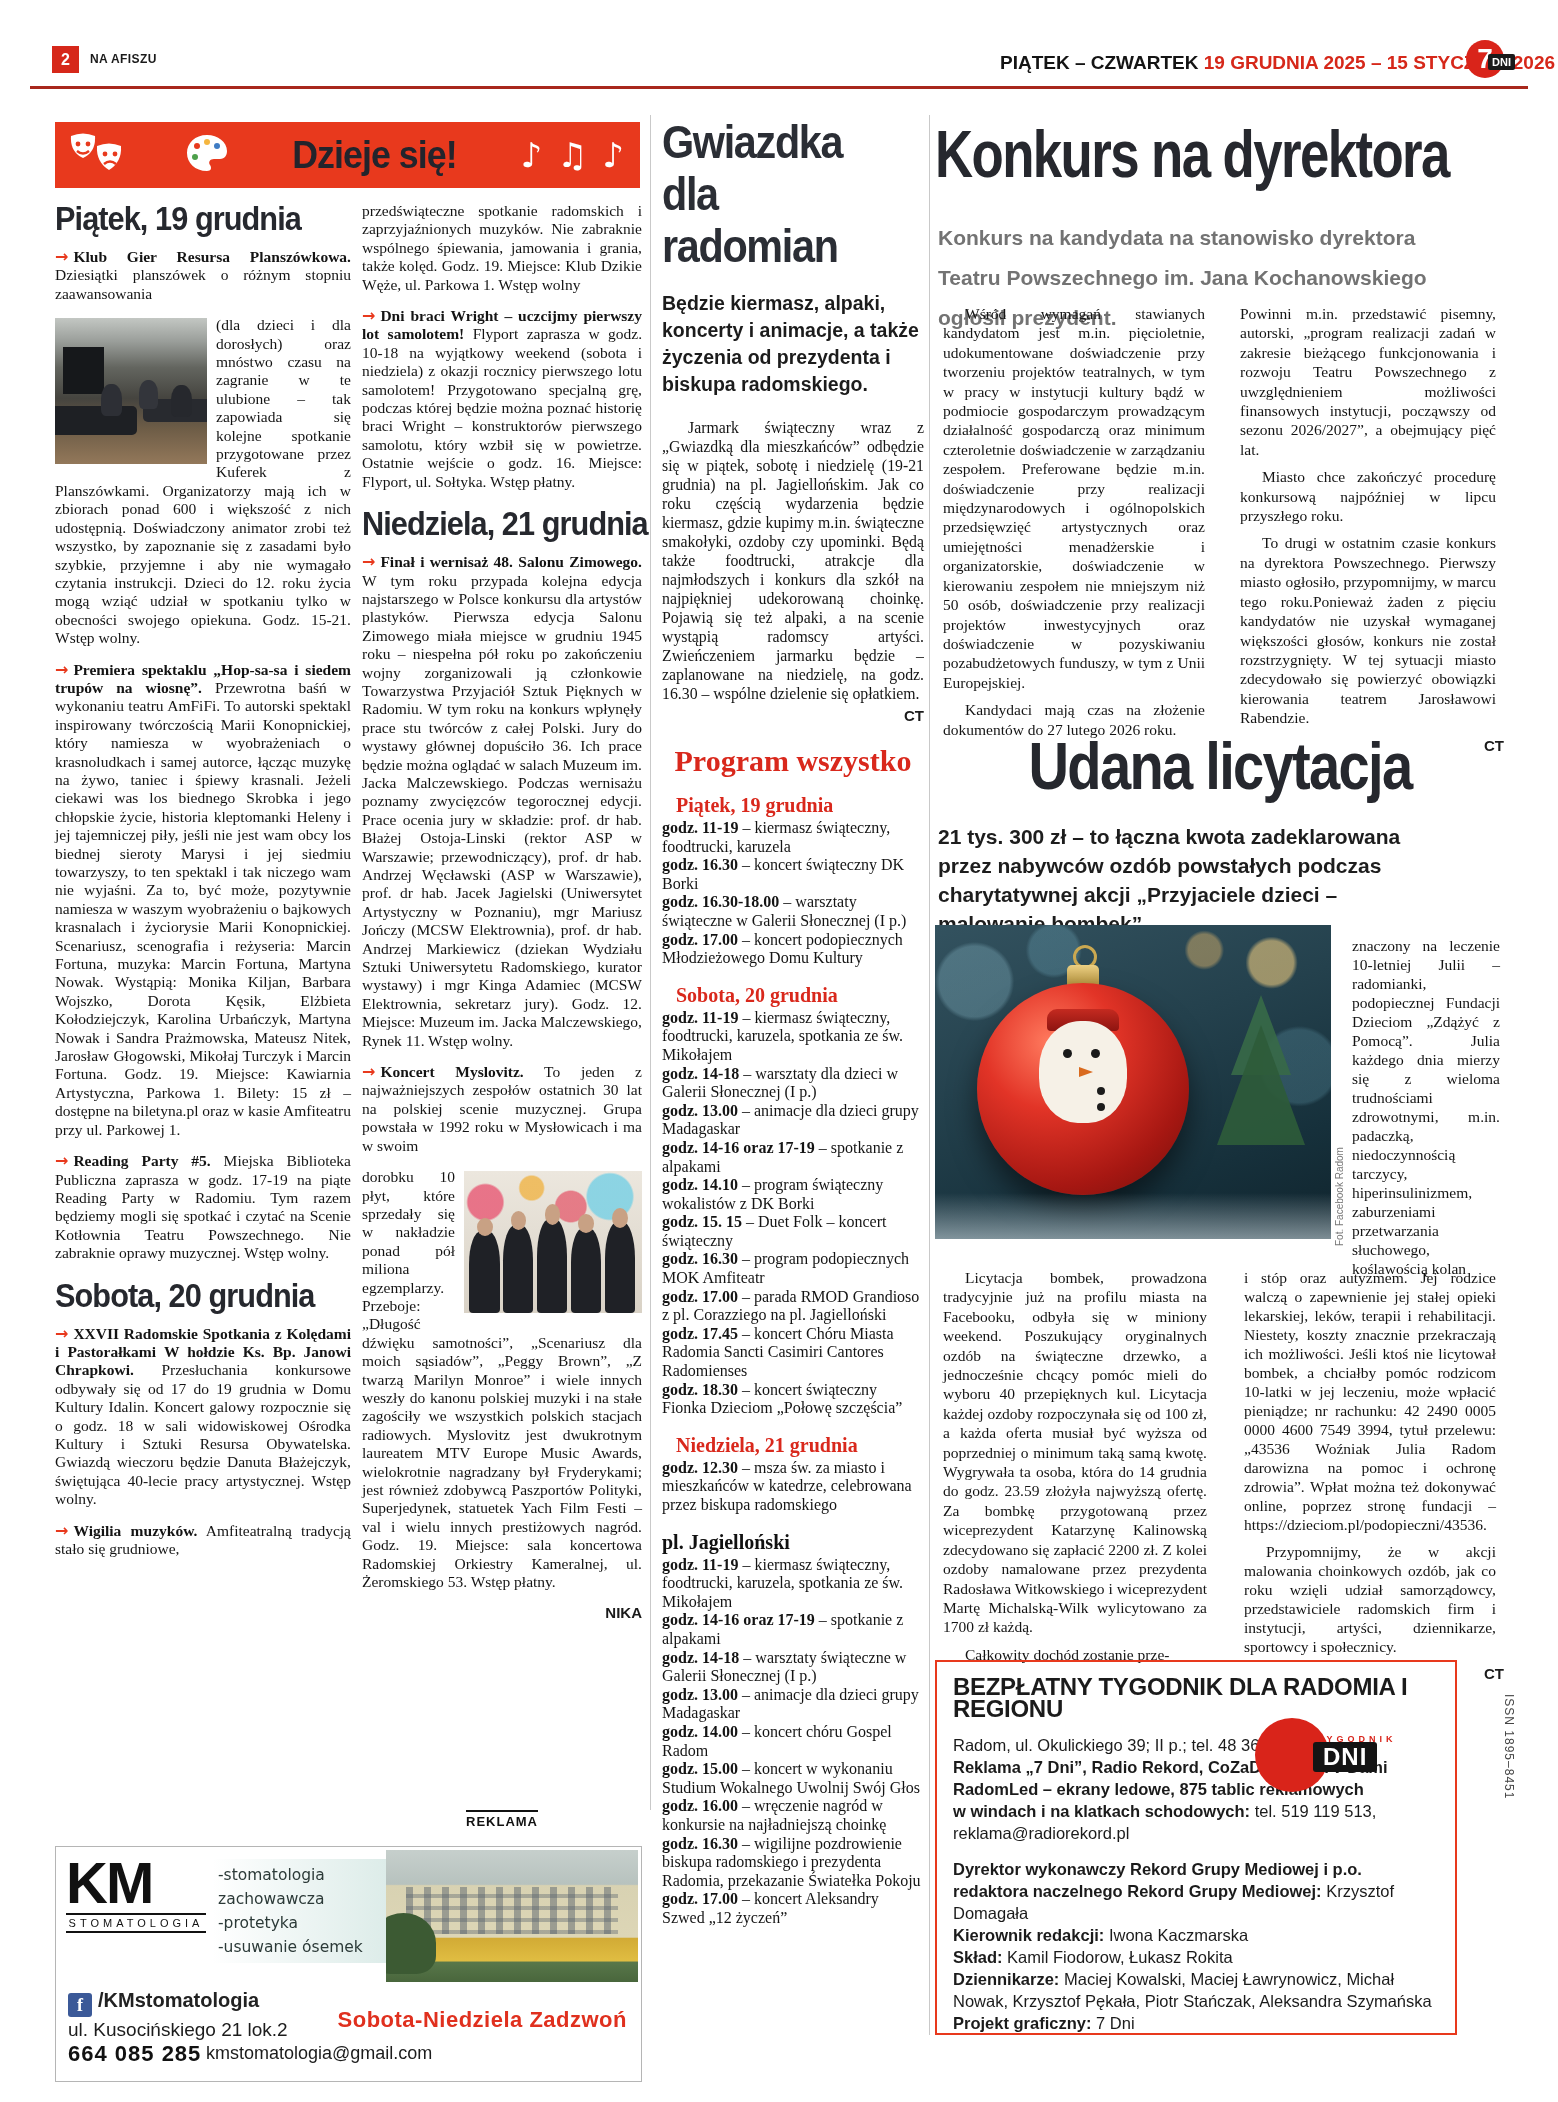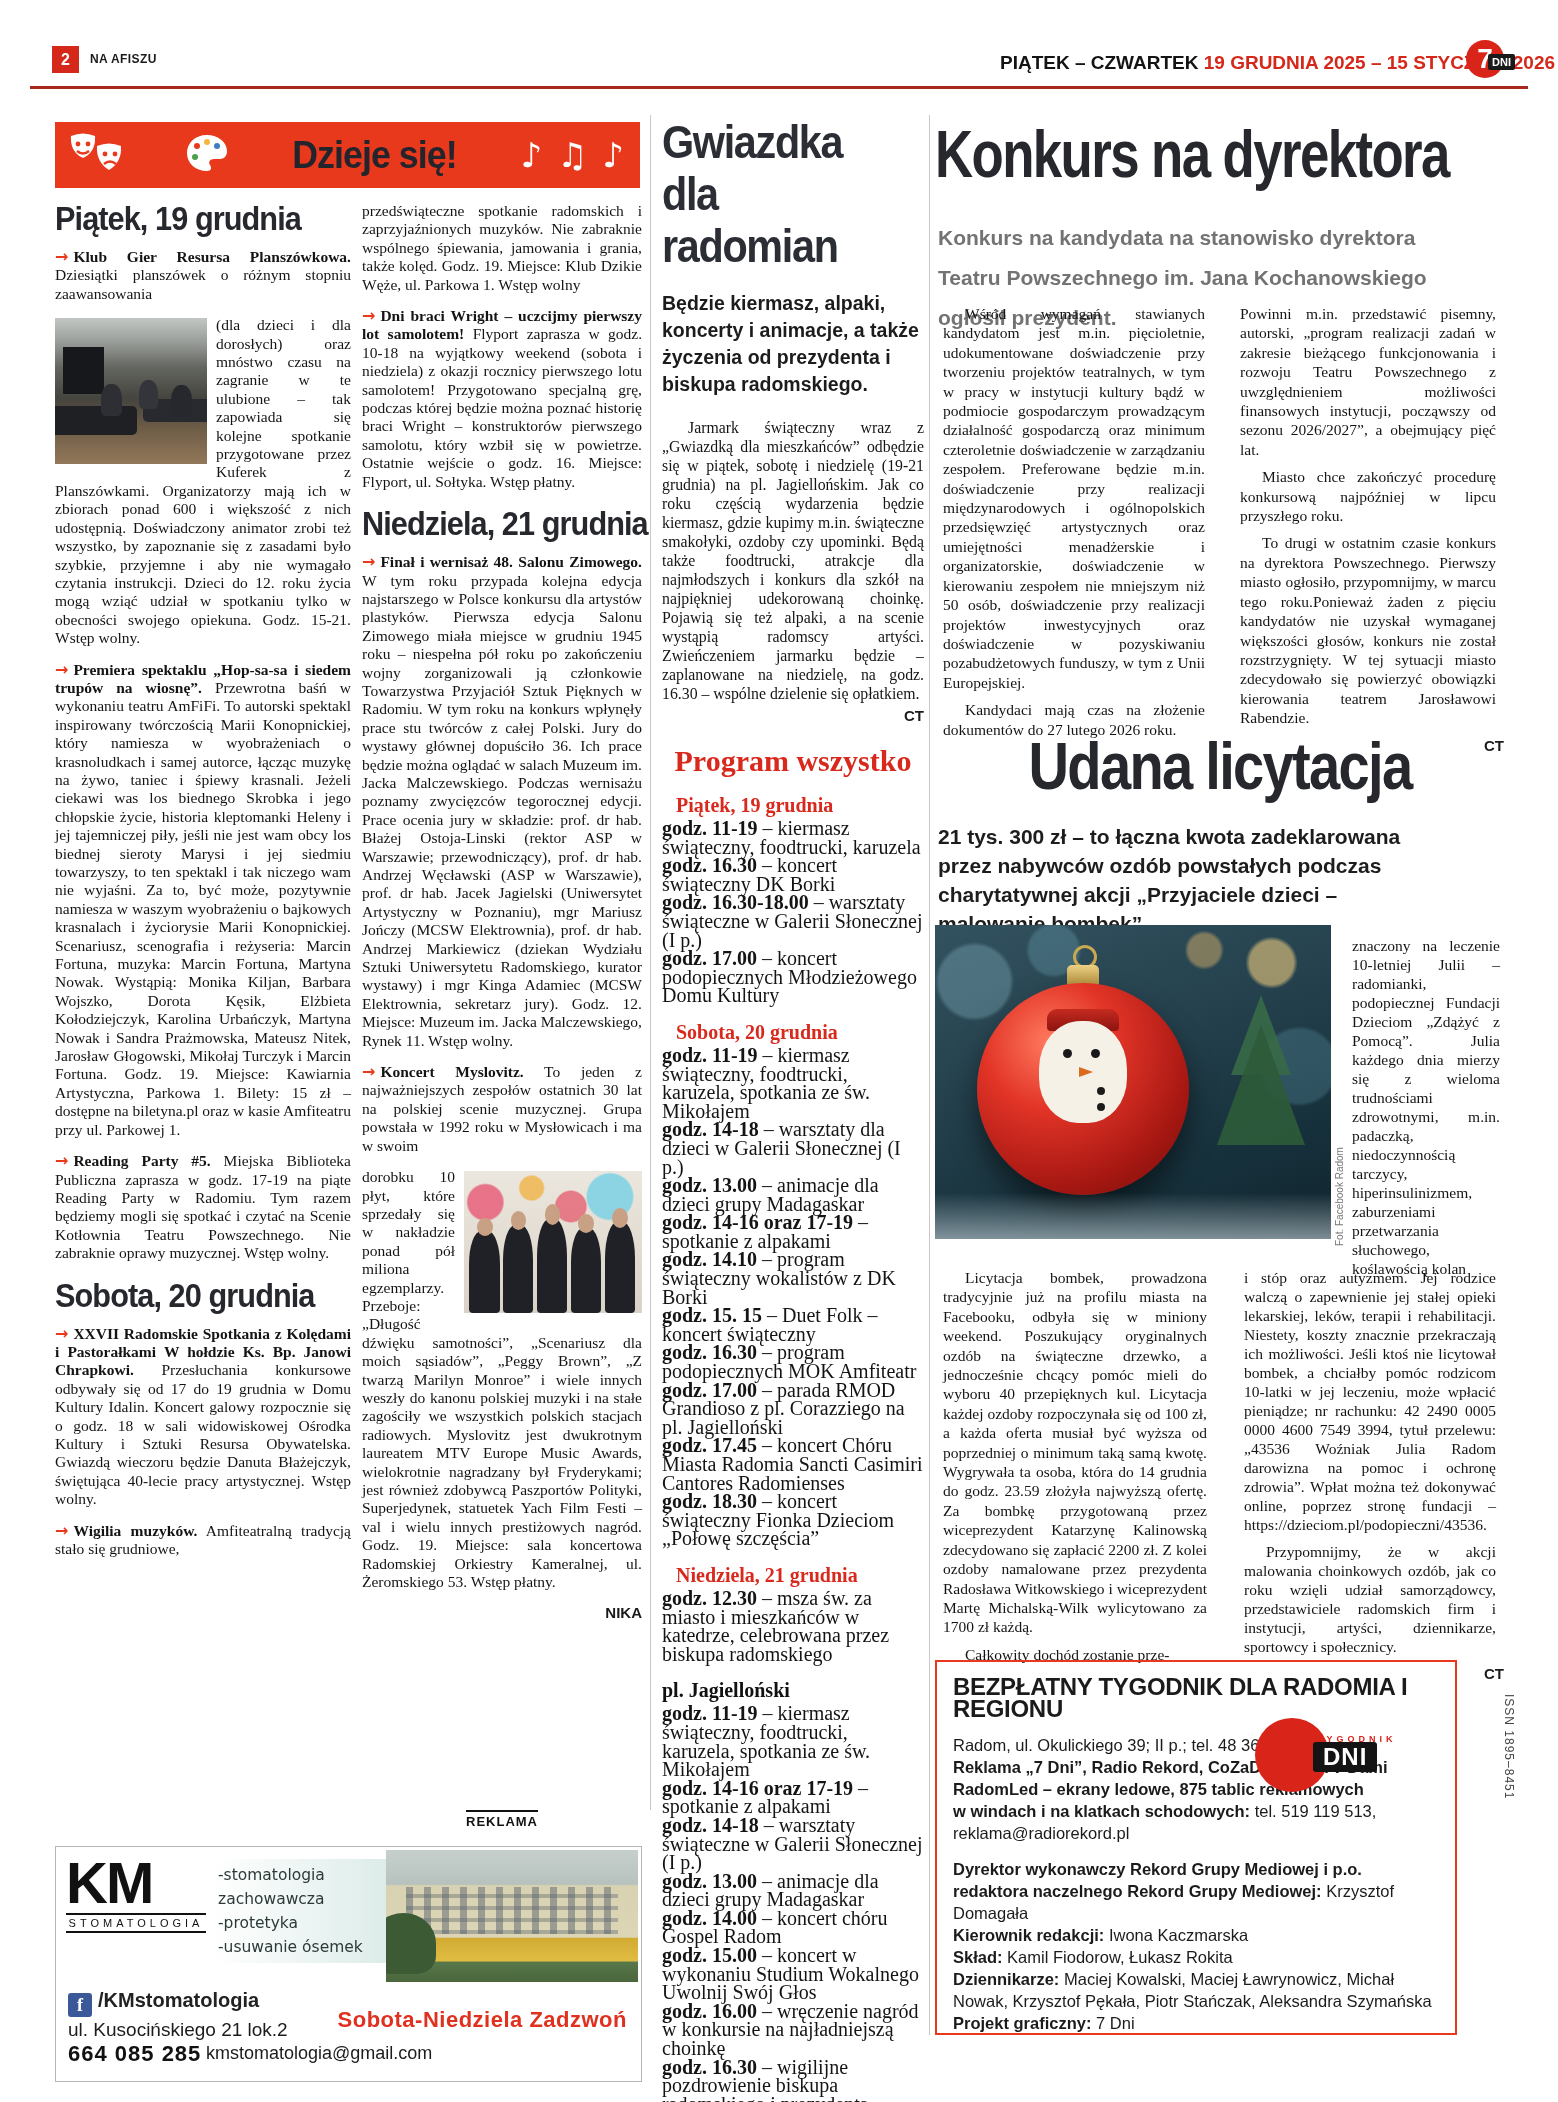--- a/index.html
+++ b/index.html
@@ -73,21 +73,21 @@
   .mid-title{font-family:"Liberation Sans",sans-serif;font-weight:bold;font-size:47px;line-height:52px;
              color:#2b2e35;letter-spacing:-1.5px;transform:scaleX(.88);transform-origin:left center;margin:0 0 18px 0;}
   .mid-lead{font-family:"Liberation Sans",sans-serif;font-weight:bold;font-size:19.5px;line-height:27px;
             color:#1c1c1c;margin:0 0 20px 0;}
   .mid-body{font-size:15.8px;line-height:19px;text-align:justify;text-indent:26px;margin:0;}
   .prog-title{font-family:"Liberation Serif",serif;font-weight:bold;font-size:30px;color:#d9281c;
               text-align:center;margin:20px 0 12px 0;}
   .prog-head{font-family:"Liberation Serif",serif;font-weight:bold;font-size:20px;color:#d9281c;
              margin:16px 0 2px 14px;}
   .prog-head.black{color:#111;margin-left:0;}
-  .entry{font-size:20px;line-height:18.6px;text-align:left;}
+  .entry{font-size:16px;line-height:18.6px;text-align:left;}
   .entry b{font-weight:bold;}
 
   
   .konkurs-title{left:935px;top:116px;width:610px;font-family:"Liberation Sans",sans-serif;
       font-weight:bold;font-size:66px;color:#26282e;letter-spacing:-2px;white-space:nowrap;
       transform:scaleX(.8);transform-origin:left center;}
   .konkurs-lead{left:938px;top:218px;width:520px;font-family:"Liberation Sans",sans-serif;
       font-weight:bold;font-size:21px;line-height:40px;color:#737373;}
   .artcol{font-size:15.5px;line-height:19.4px;text-align:justify;}
   .artcol p{margin:8px;}

